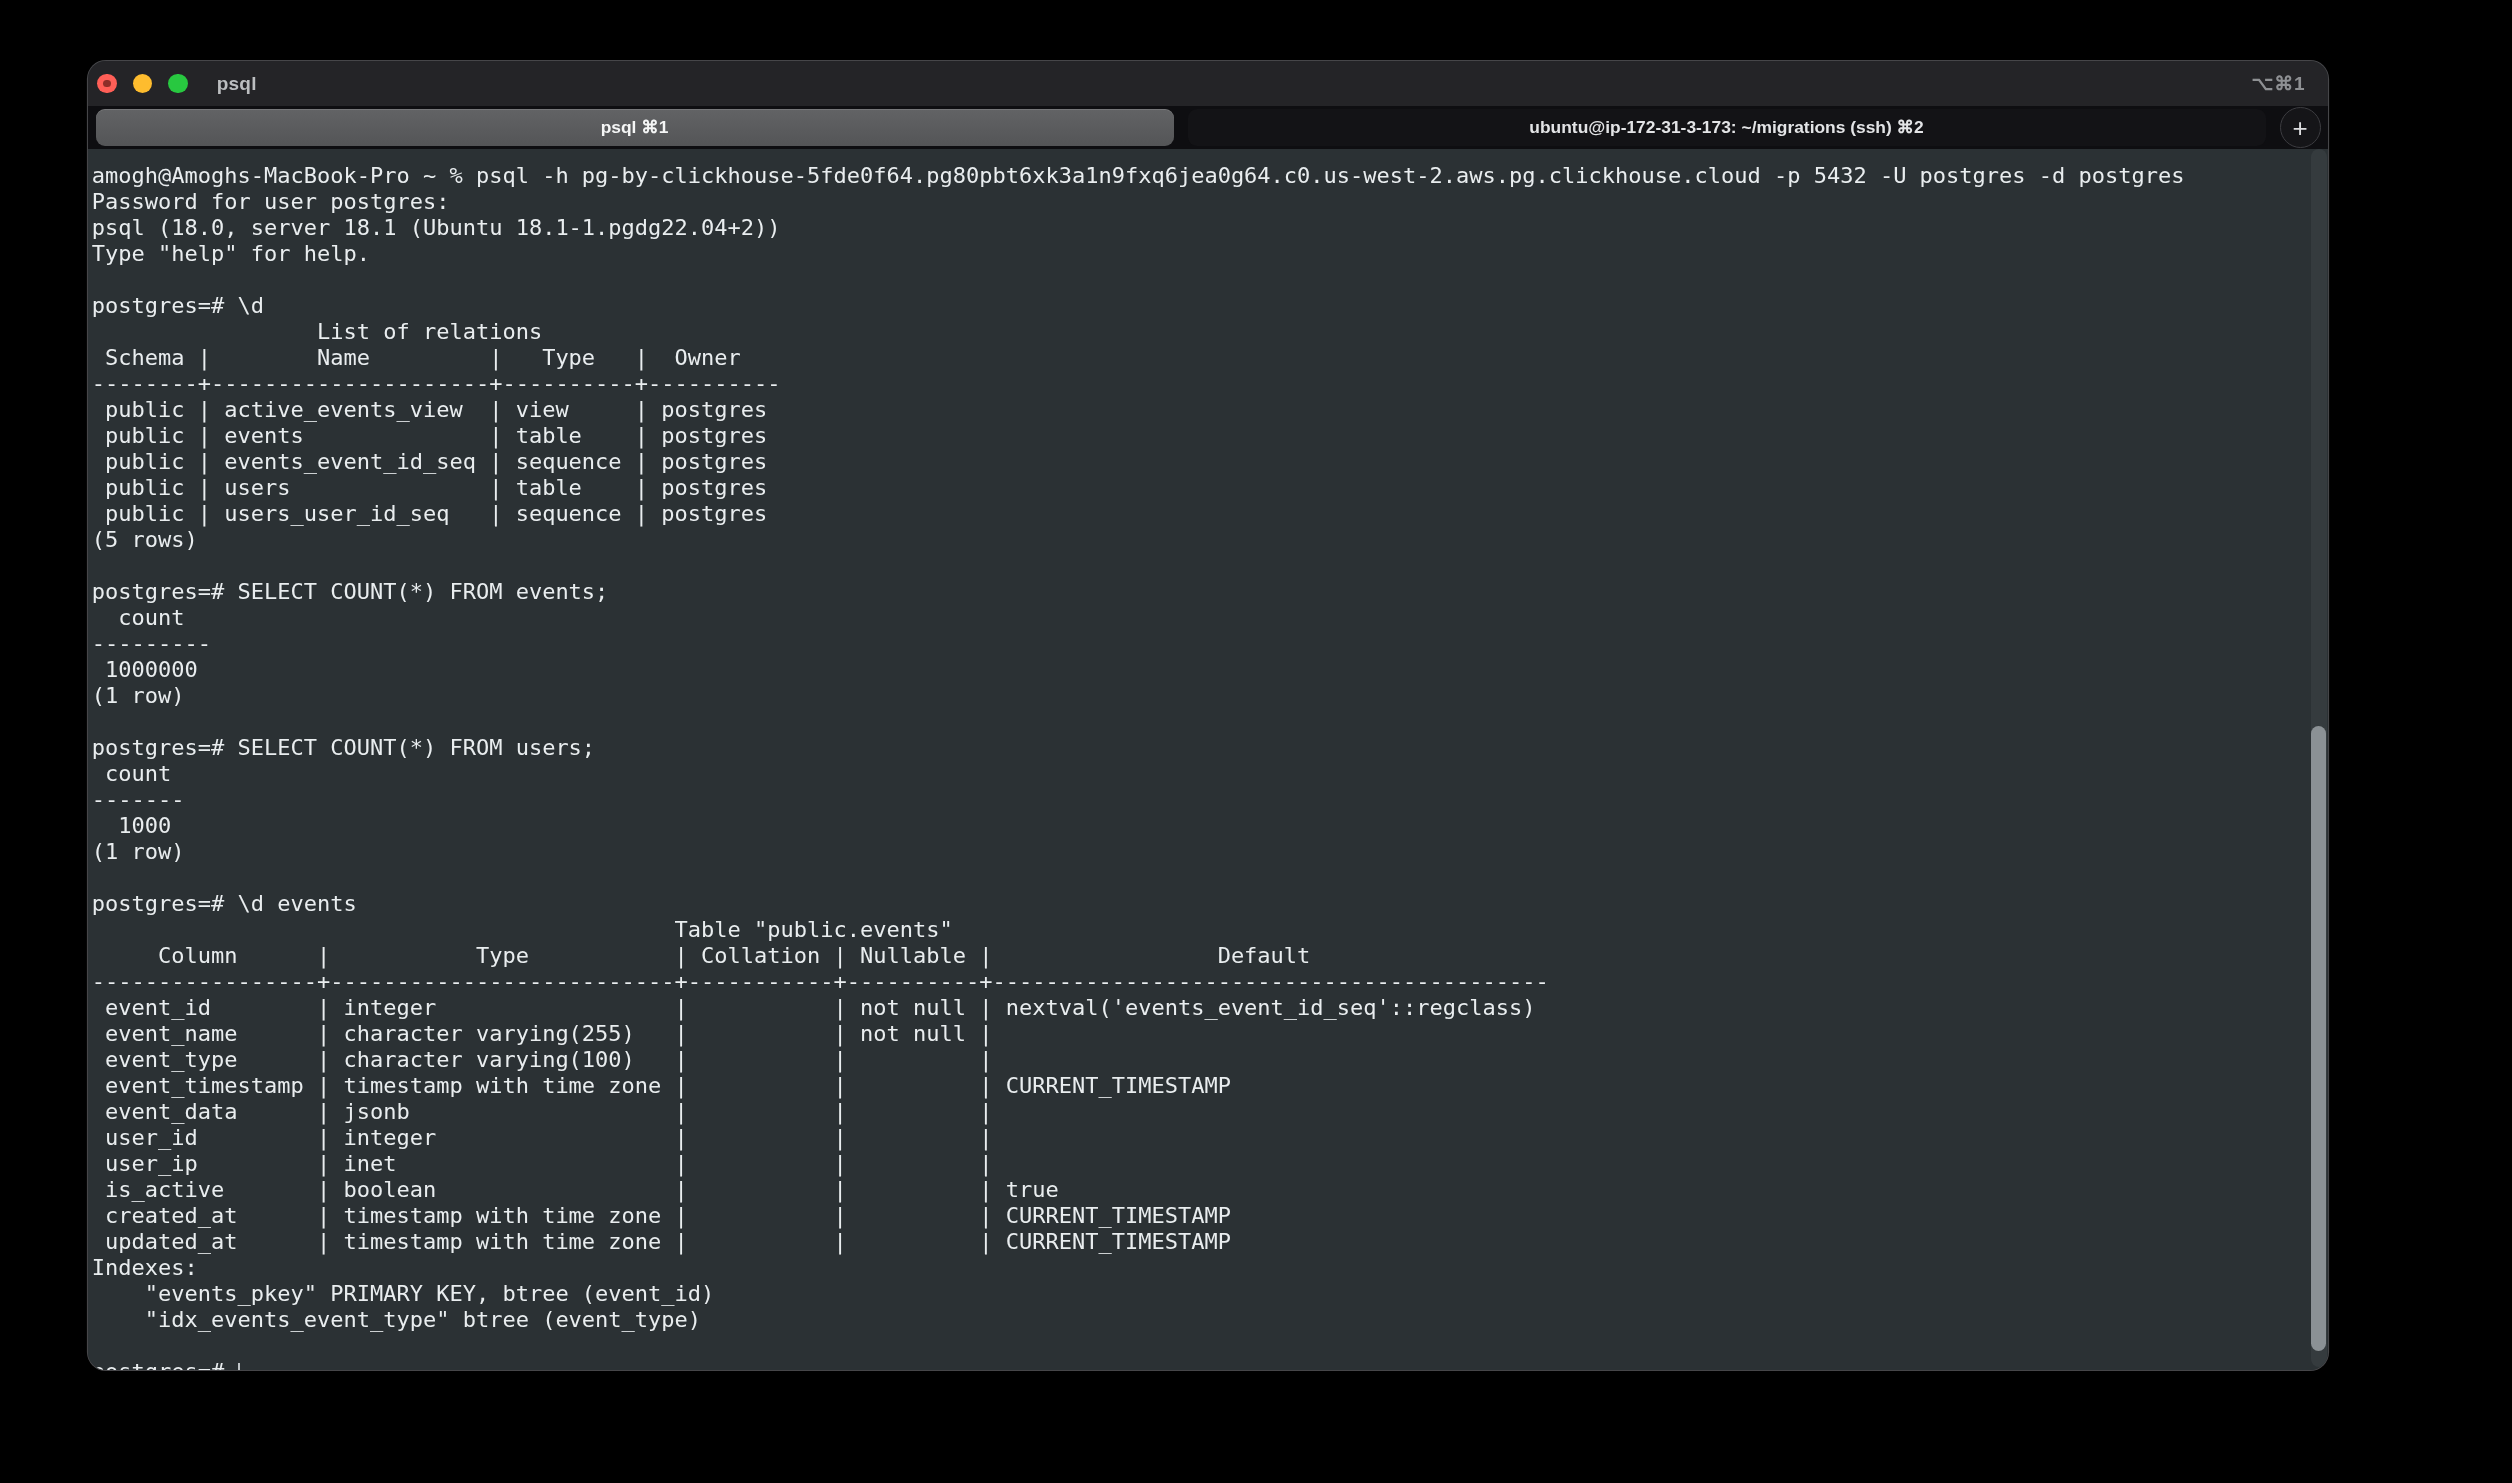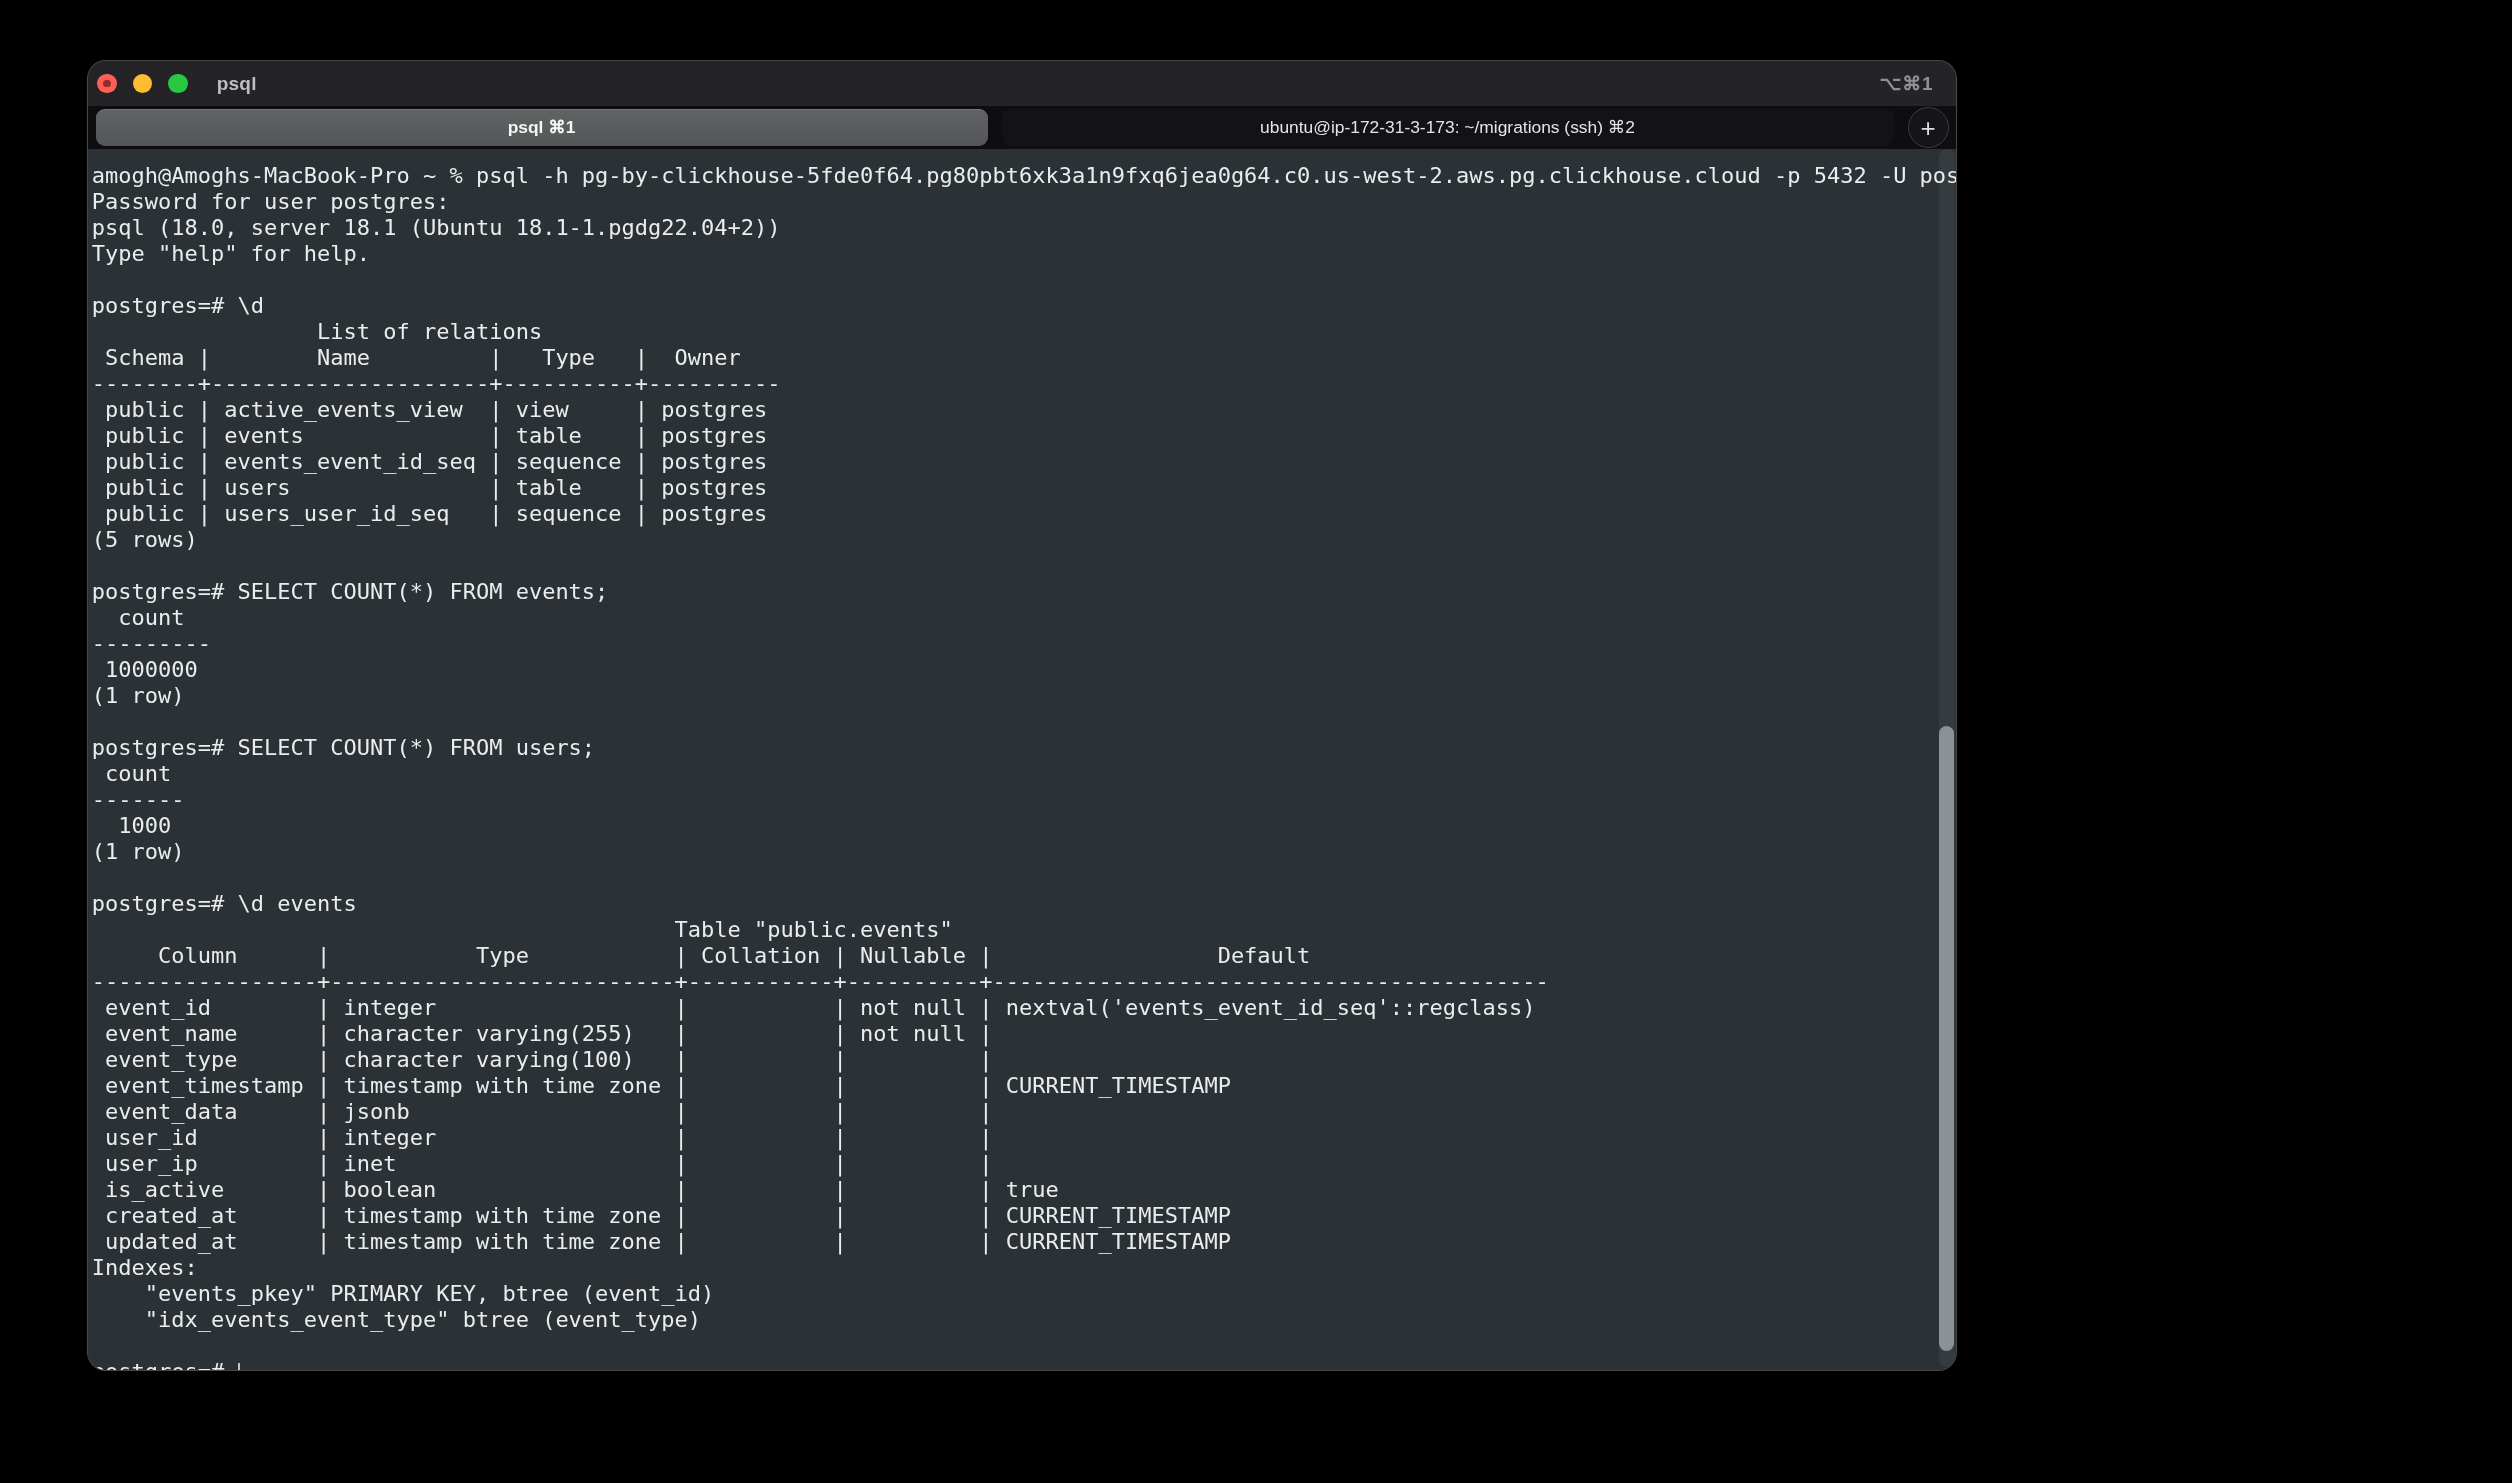--- a/index.html
+++ b/index.html
@@ -4,21 +4,21 @@
 <style>
   html,body{margin:0;padding:0;}
   body{
     width:2512px;height:1483px;
     background:#000;
     position:relative;
     font-family:"Liberation Sans",sans-serif;
     overflow:hidden;
   }
   .window{
-    position:absolute;left:88px;top:61px;width:1868px;height:1309px;
+    position:absolute;left:88px;top:61px;width:2240px;height:1309px;
     background:#2b3134;border-radius:18px;overflow:hidden;
     box-shadow:0 0 0 1.1px rgba(140,140,145,0.5), 0 22.6px 60px rgba(0,0,0,0.7);
   }
   
   .titlebar{
     position:absolute;left:0;top:0;right:0;height:45px;
     background:#242427;
     display:flex;align-items:center;
     padding:0 22.6px 0 9px;box-sizing:border-box;
   }
@@ -40,21 +40,21 @@
   .tab{
     flex:1;height:37px;border-radius:9px;
     display:flex;align-items:center;justify-content:center;
     font-size:17.4px;color:#eceded;white-space:nowrap;overflow:hidden;
   }
   .tab.active{
     background:linear-gradient(#626365,#545557);
     box-shadow:inset 0 0.8px 0 rgba(255,255,255,0.18);
     font-weight:600;color:#f5f6f6;
   }
-  .tab.inactive{background:#131316;font-weight:400;color:#e3e4e6;}
+  .tab.inactive{background:#131316;font-weight:700;color:#e3e4e6;}
   .new-tab{
     flex:none;width:41px;height:41px;border-radius:50%;
     background:#151518;border:1.5px solid #3d3d41;box-sizing:border-box;
     display:flex;align-items:center;justify-content:center;
     color:#dcdddf;font-size:26px;font-weight:300;line-height:1;
   }
   
   .terminal{
     position:absolute;left:0;top:88px;right:0;bottom:0;
     background:#2b3134;

